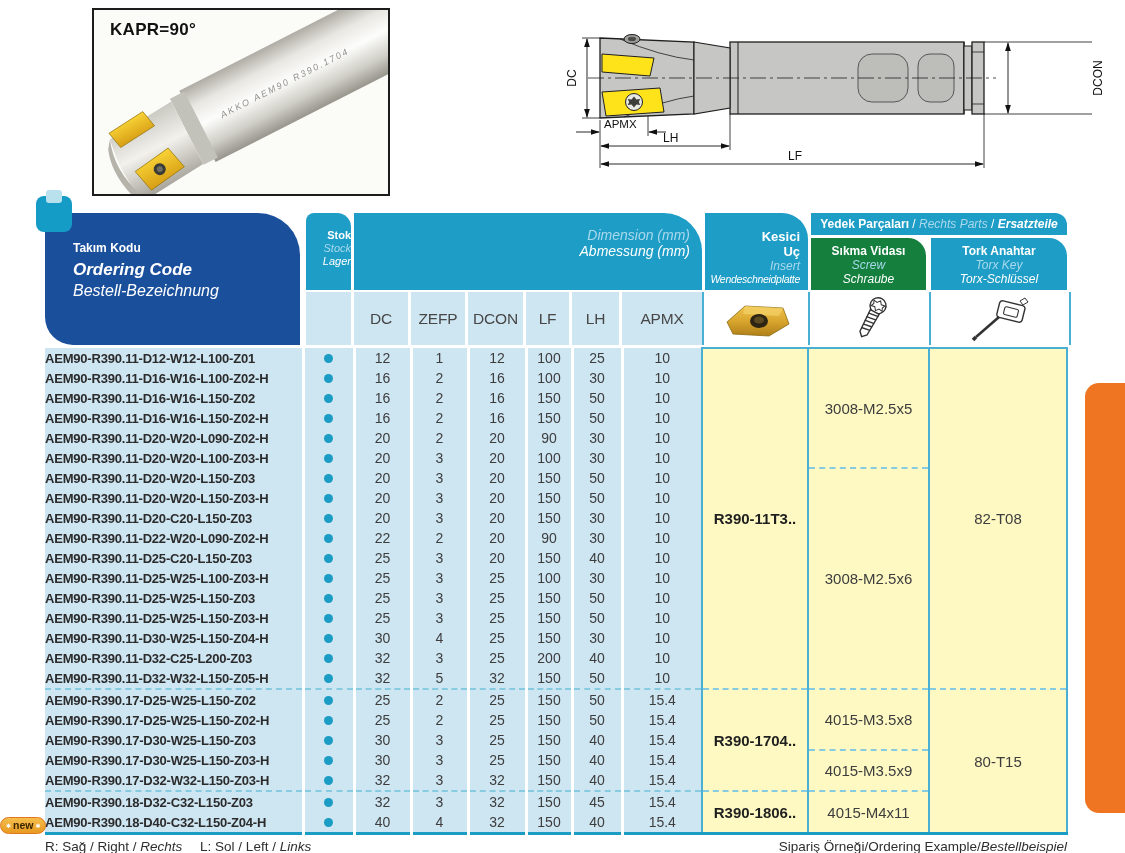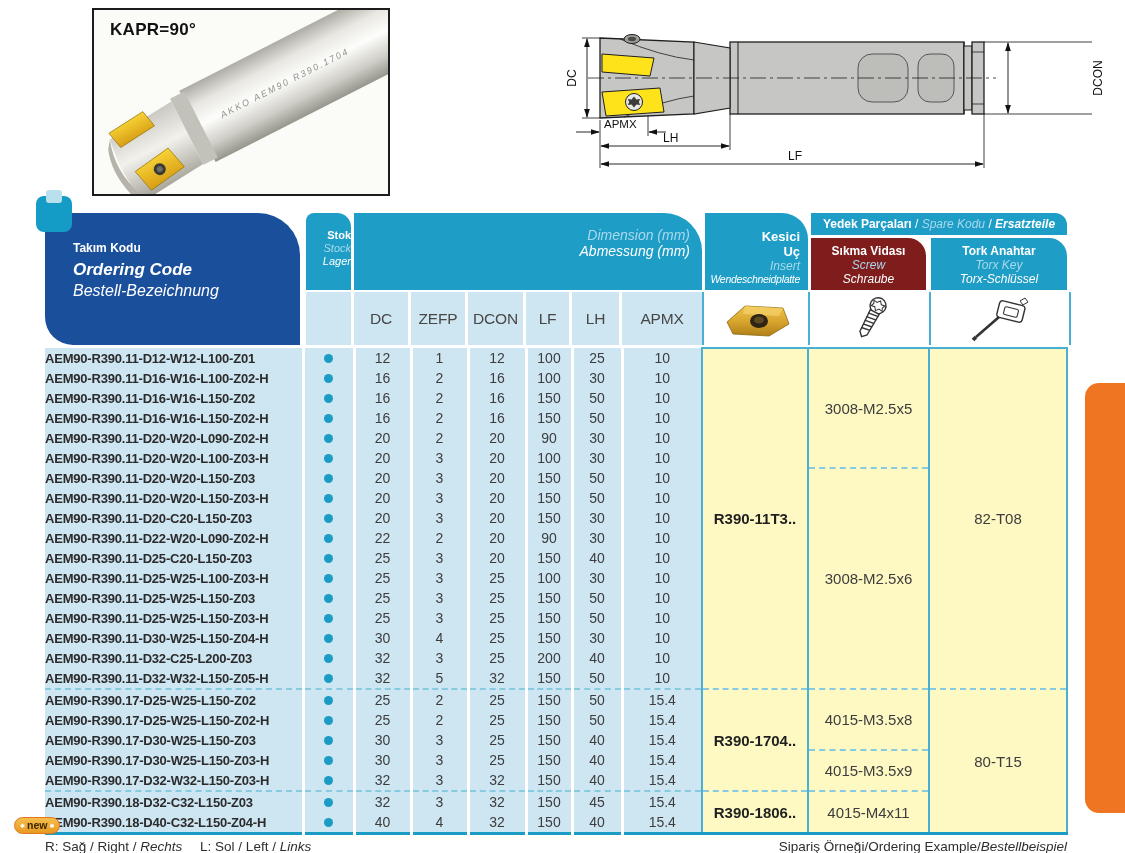--- a/index.html
+++ b/index.html
@@ -35,21 +35,21 @@
   .kesici-head{left:705px;top:213px;width:103px;height:77px;background:#1E9DC6;border-radius:0 26px 0 0;
                text-align:right;padding:16px 8px 0 0;}
   .kesici-head .l1{font-size:13px;font-weight:bold;color:#fff;line-height:15px;padding-left:46px;}
   .kesici-head .l2{font-size:12px;font-style:italic;color:#A9D9EC;line-height:14px;}
   .kesici-head .l3{font-size:10.5px;font-style:italic;color:#fff;line-height:13px;letter-spacing:-.3px;}
   .yedek-band{left:811px;top:213px;width:256px;height:22px;background:#1E9DC6;border-radius:0 12px 0 0;
               text-align:center;font-size:12px;line-height:22px;color:#fff;}
   .yedek-band .tr-t{font-weight:bold;}
   .yedek-band .en-t{font-style:italic;color:#A9D9EC;}
   .yedek-band .de-t{font-style:italic;font-weight:bold;}
-  .screw-head{left:811px;top:238px;width:115px;height:52px;background:#7f1d1d;border-radius:0 18px 0 0;
+  .screw-head{left:811px;top:238px;width:115px;height:52px;background:#15803d;border-radius:0 18px 0 0;
               text-align:center;padding-top:6px;}
   .torx-head{left:931px;top:238px;width:136px;height:52px;background:#1E9DC6;border-radius:0 18px 0 0;
              text-align:center;padding-top:6px;}
   .screw-head div,.torx-head div{font-size:12px;line-height:14px;}
   .h-tr{color:#fff;font-weight:bold;}
   .h-en{color:#A9D9EC;font-style:italic;}
   .h-de{color:#fff;font-style:italic;}
   .colcell{position:absolute;top:292px;height:53px;background:#CEE5F2;display:flex;align-items:center;
            justify-content:center;font-size:15.5px;color:#474747;letter-spacing:-.2px;}
   .stok-sub{left:306px;top:292px;width:45px;height:53px;background:#CEE5F2;position:absolute;}
@@ -71,21 +71,21 @@
   .c-torx{font-size:15px;color:#3d3d3d;border-right:2px solid #49AFD3;}
   .data-table tr:first-child .c-insert,
   .data-table tr:first-child .c-screw,
   .data-table tr:first-child .c-torx{border-top:2px solid #49AFD3;}
   .group-start td{border-top:2px dashed #86CBE0;}
   .dash-top{border-top:2px dashed #86CBE0 !important;}
 
   
   .side-tab{position:absolute;left:1085px;top:383px;width:40px;height:430px;background:#EF7522;
             border-radius:14px 0 0 14px;}
-  .new-badge{position:absolute;left:14px;top:817px;height:15px;padding:0 5px;background:linear-gradient(#F6BE4C,#E79A22);
+  .new-badge{position:absolute;left:0;top:817px;height:15px;padding:0 5px;background:linear-gradient(#F6BE4C,#E79A22);
              border:1.5px solid #E1761F;border-radius:9px;display:flex;align-items:center;gap:2px;z-index:5;}
   .new-badge .txt{font-size:10.5px;font-weight:bold;color:#3a2600;line-height:1;}
   .new-badge .st{font-size:6px;color:#fff;line-height:1;}
   .footer-left{position:absolute;left:45px;top:839px;font-size:13.5px;color:#2e2e2e;}
   .footer-left i{font-style:italic;}
   .footer-left .gap{display:inline-block;width:14px;}
   .footer-right{position:absolute;right:58px;top:839px;font-size:13.5px;color:#2e2e2e;}
   .footer-right i{font-style:italic;}
 </style>
 </head>
@@ -214,21 +214,21 @@
   <div class="colcell" style="left:572px;width:47px;">LH</div>
   <div class="colcell" style="left:622px;width:80px;">APMX</div>
 
   <div class="hbox kesici-head">
     <div class="l1">Kesici Uç</div>
     <div class="l2">Insert</div>
     <div class="l3">Wendeschneidplatte</div>
   </div>
 
   <div class="hbox yedek-band">
-    <span class="tr-t">Yedek Parçaları</span><span> / </span><span class="en-t">Spare Kodu</span><span> / </span><span class="de-t">Ersatzteile</span>
+    <span class="tr-t">Yedek Parçaları</span><span> / </span><span class="en-t">Rechts Parts</span><span> / </span><span class="de-t">Ersatzteile</span>
   </div>
 
   <div class="hbox screw-head">
     <div class="h-tr">Sıkma Vidası</div>
     <div class="h-en">Screw</div>
     <div class="h-de">Schraube</div>
   </div>
 
   <div class="hbox torx-head">
     <div class="h-tr">Tork Anahtar</div>

